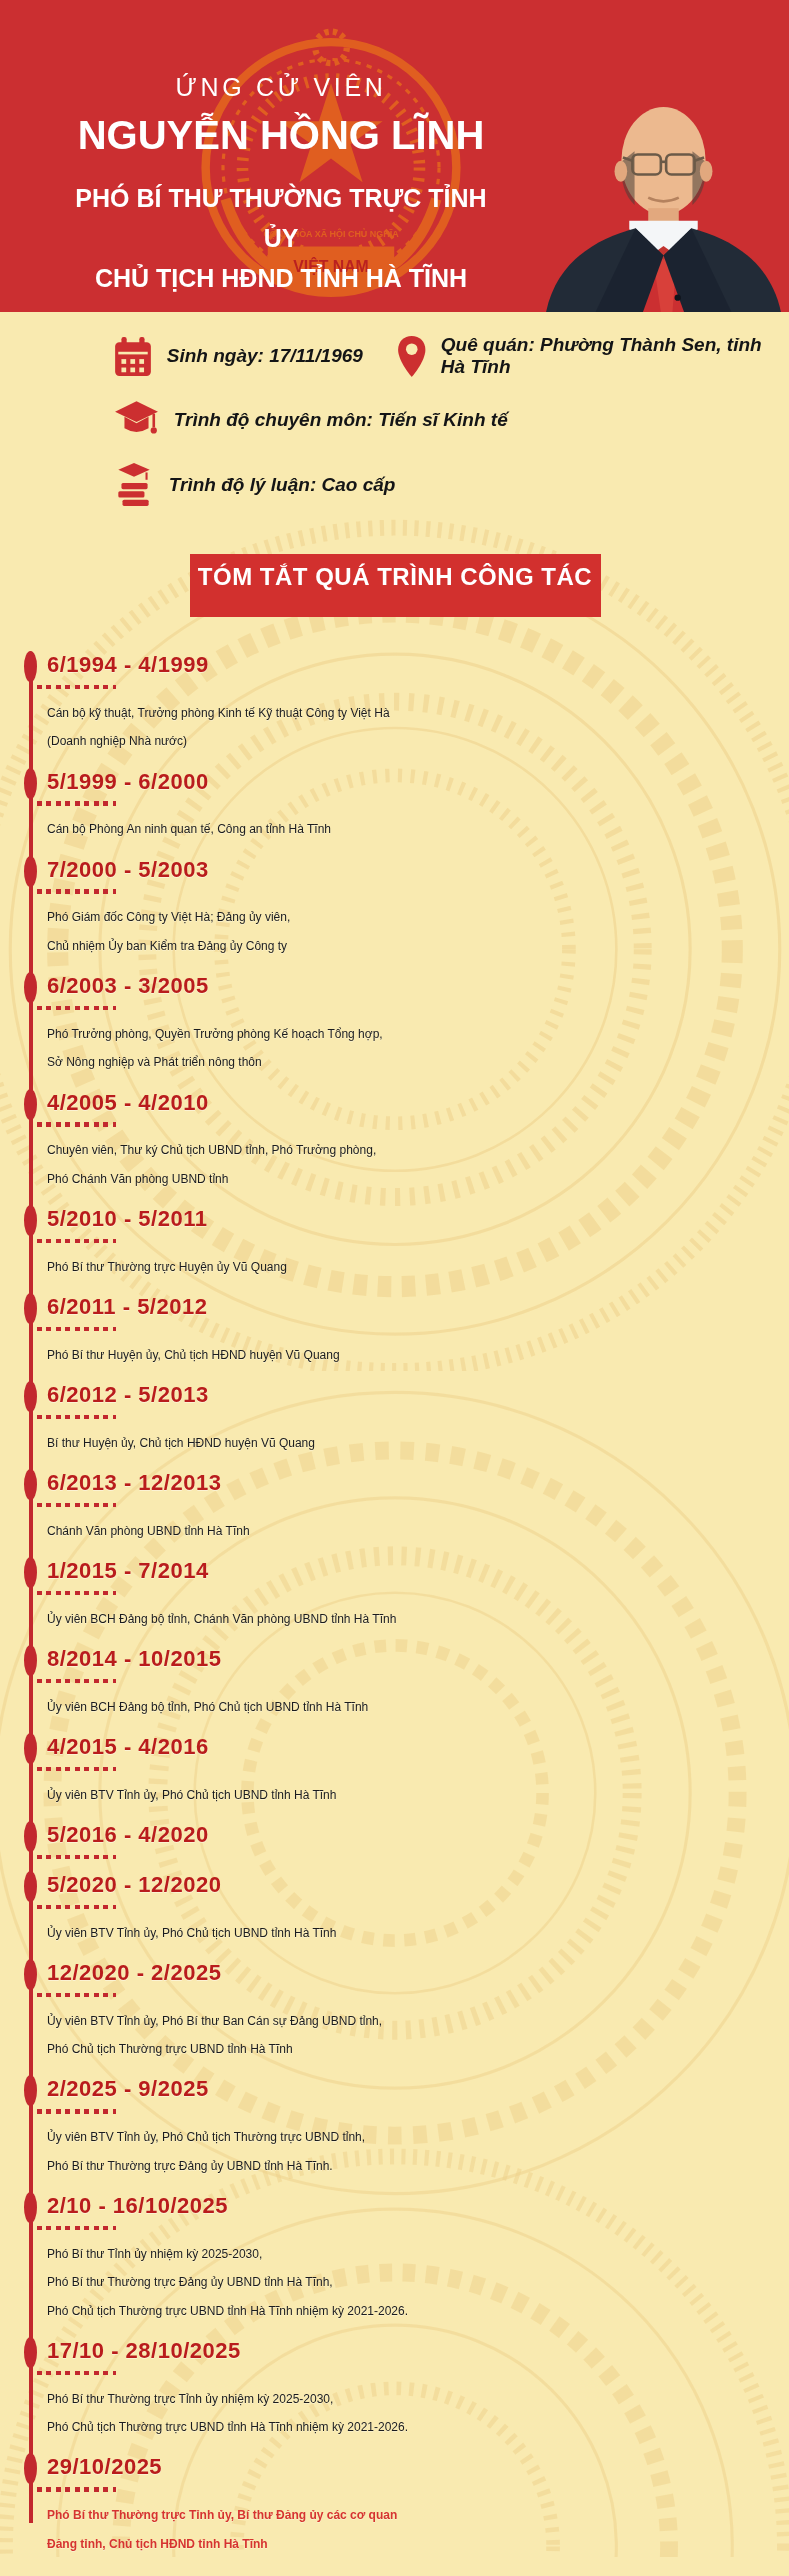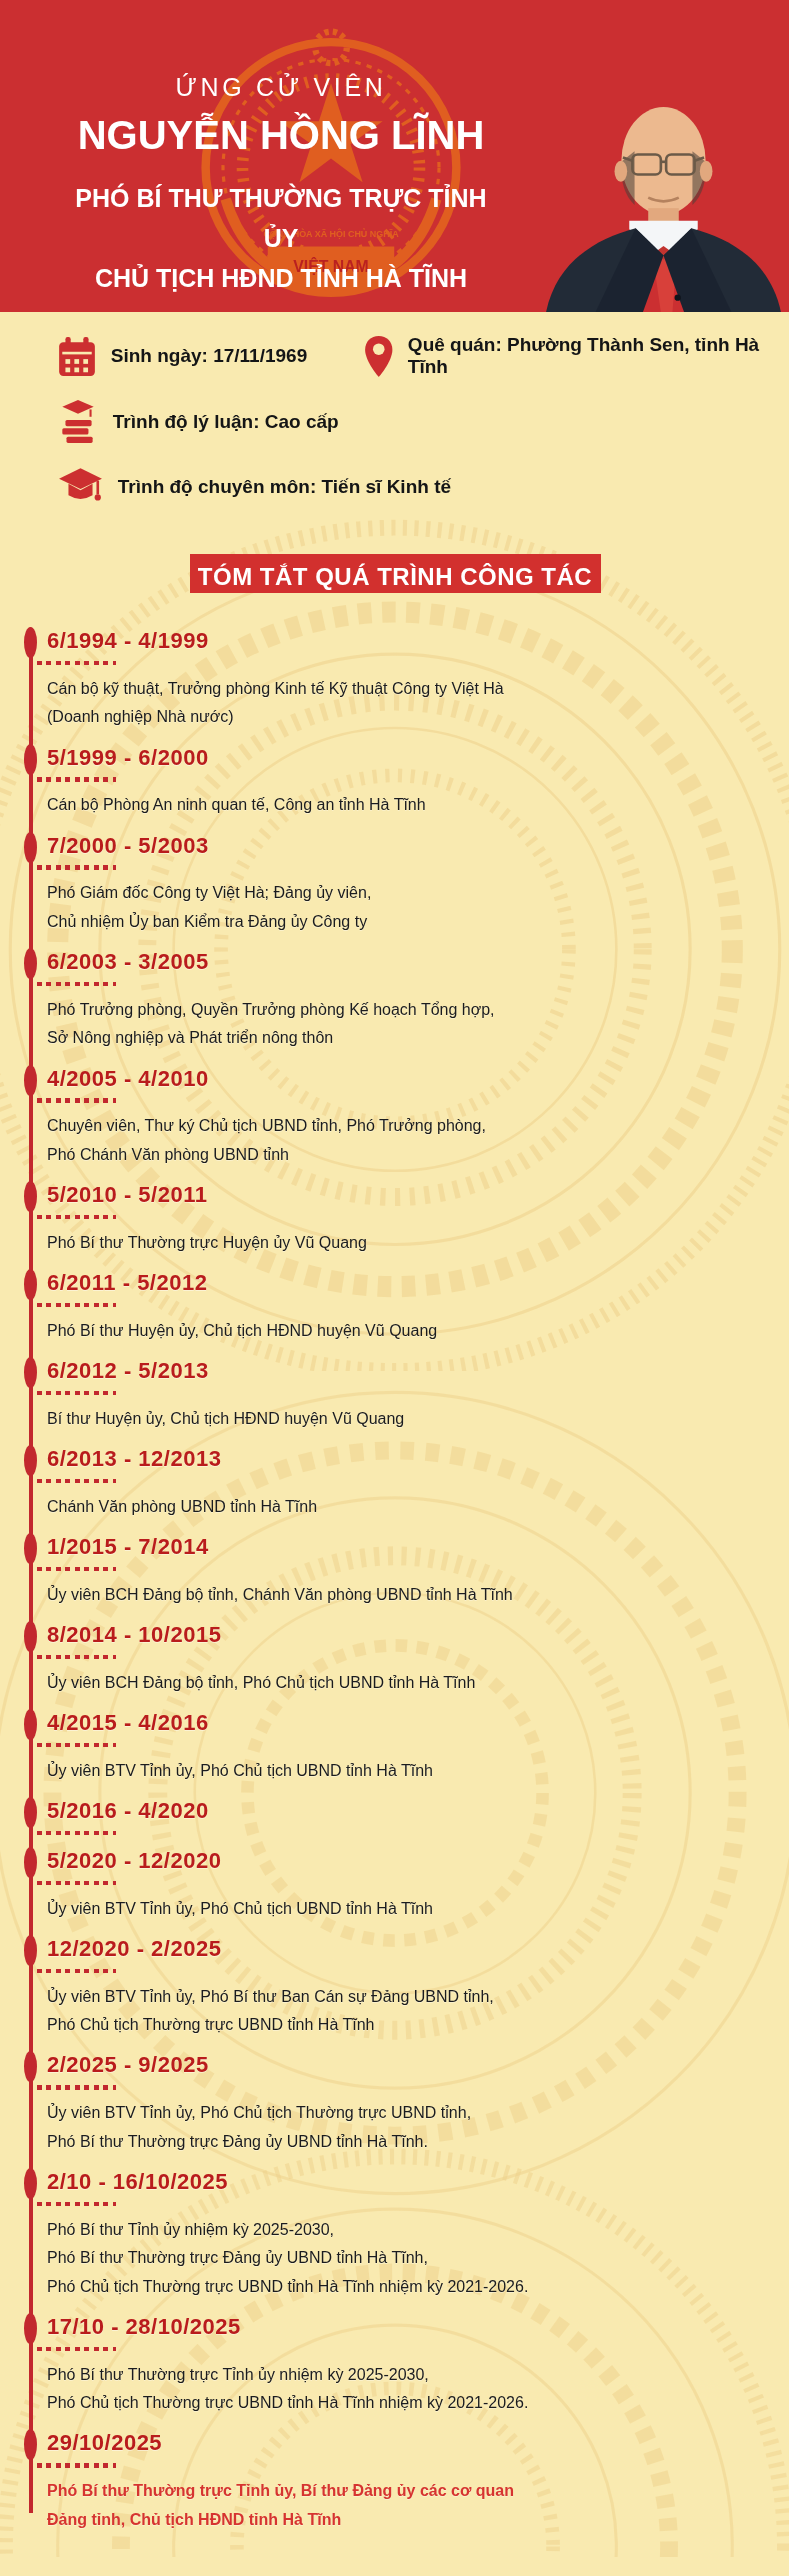--- a/index.html
+++ b/index.html
@@ -31,30 +31,30 @@
   }
   .hero-label{font-size:25px;font-weight:400;letter-spacing:3.7px;}
   .hero-name{
     margin:11.6px 0 0;font-size:40px;font-weight:800;letter-spacing:0;
     line-height:1.08;white-space:nowrap;
   }
   .hero-title{font-size:25px;font-weight:700;line-height:1.6;}
   .hero-title.first{margin-top:21px;}
   .portrait{position:absolute;right:8.4px;bottom:0;z-index:3;}
   
-  .profile{position:relative;z-index:1;padding:22px 0 0 58px;flex:0 0 auto;}
+  .profile{position:relative;z-index:1;padding:22px 0 0 114px;flex:0 0 auto;font-style:italic;}
   .profile-row{display:flex;align-items:center;margin-bottom:21px;}
   .profile-item{display:flex;align-items:center;gap:14.8px;}
   .profile-item.w1{width:316px;}
   .profile-item .txt{font-size:19px;font-weight:700;color:#141516;letter-spacing:0;}
   .icon{flex:0 0 auto;display:block;}
   
   .section-banner{
     position:relative;z-index:1;width:411px;margin:25px auto 0;
-    background:#d2302e;text-align:center;padding:9px 0 2px;flex:0 0 auto;
+    background:#d2302e;text-align:center;padding:9px 0 26px;flex:0 0 auto;
   }
   .section-banner .banner-text{color:#ffffff;font-size:24px;font-weight:700;letter-spacing:0.5px;}
   
   .timeline{
     position:relative;z-index:1;margin-top:32px;padding:2.1px 21px 16px 47px;flex:1 0 auto;
   }
   .timeline::before{
     content:"";position:absolute;left:29px;top:21px;bottom:63px;width:3.7px;background:#c2282e;
   }
   .entry{position:relative;margin-bottom:11.6px;}
@@ -64,21 +64,21 @@
   }
   .period{
     font-size:22px;font-weight:700;color:#b91c1c;letter-spacing:0.5px;line-height:27.4px;
     text-shadow:0 1.1px 0 rgba(255,255,255,.45);
   }
   .dots{
     width:79px;height:4.7px;margin:6.3px 0 9.5px -10.5px;
     background:repeating-linear-gradient(90deg,#c2282e 0 4.7px,rgba(0,0,0,0) 4.7px 9.5px);
   }
   .desc{
-    font-size:16px;line-height:28.5px;color:#1b1c1e;font-weight:500;
+    font-size:12px;line-height:28.5px;color:#1b1c1e;font-weight:500;
     white-space:pre-line;max-width:707px;
     text-shadow:0 1.1px 0 rgba(255,255,255,.35);
   }
   .entry.highlight .desc{color:#d63430;font-weight:700;}
 </style>
 </head>
 <body>
 
 <div class="page">
 
@@ -184,41 +184,41 @@
       <div class="profile-item">
         <svg class="icon" width="29.5" height="43" viewBox="0 0 56 82">
           <path d="M28,2 C13,2 2,13 2,28 C2,50 28,80 28,80 C28,80 54,50 54,28 C54,13 43,2 28,2 Z" fill="#cc2f30"></path>
           <circle cx="28" cy="27" r="11" fill="#f9eab0"></circle>
         </svg>
         <span class="txt">Quê quán: Phường Thành Sen, tỉnh Hà Tĩnh</span>
       </div>
     </div>
     <div class="profile-row">
       <div class="profile-item">
+        <svg class="icon" width="45" height="42" viewBox="0 0 86 80">
+          <polygon points="43,4 84,24 43,44 2,24" fill="#cc2f30"></polygon>
+          <path d="M20,34 L20,56 Q43,70 66,56 L66,34 L43,46 Z" fill="#cc2f30"></path>
+          <line x1="76" y1="28" x2="76" y2="54" stroke="#cc2f30" stroke-width="5"></line>
+          <circle cx="76" cy="60" r="6" fill="#cc2f30"></circle>
+        </svg>
+        <span class="txt">Trình độ chuyên môn: Tiến sĩ Kinh tế</span>
+      </div>
+    </div>
+    <div class="profile-row">
+      <div class="profile-item">
         <svg class="icon" width="40" height="46" viewBox="0 0 76 88">
           <polygon points="38,2 68,15 38,28 8,15" fill="#cc2f30"></polygon>
           <line x1="62" y1="20" x2="62" y2="34" stroke="#cc2f30" stroke-width="4"></line>
           <rect x="14" y="40" width="50" height="12" rx="3" fill="#cc2f30"></rect>
           <rect x="8" y="56" width="50" height="12" rx="3" fill="#cc2f30"></rect>
           <rect x="16" y="72" width="50" height="12" rx="3" fill="#cc2f30"></rect>
         </svg>
         <span class="txt">Trình độ lý luận: Cao cấp</span>
       </div>
     </div>
-    <div class="profile-row">
-      <div class="profile-item">
-        <svg class="icon" width="45" height="42" viewBox="0 0 86 80">
-          <polygon points="43,4 84,24 43,44 2,24" fill="#cc2f30"></polygon>
-          <path d="M20,34 L20,56 Q43,70 66,56 L66,34 L43,46 Z" fill="#cc2f30"></path>
-          <line x1="76" y1="28" x2="76" y2="54" stroke="#cc2f30" stroke-width="5"></line>
-          <circle cx="76" cy="60" r="6" fill="#cc2f30"></circle>
-        </svg>
-        <span class="txt">Trình độ chuyên môn: Tiến sĩ Kinh tế</span>
-      </div>
-    </div>
   </section>
 
   <div class="section-banner">
     <span class="banner-text">TÓM TẮT QUÁ TRÌNH CÔNG TÁC</span>
   </div>
 
   <section class="timeline" id="timeline">
     <div class="entry">
       <span class="node"></span>
       <div class="period">6/1994 - 4/1999</div>

